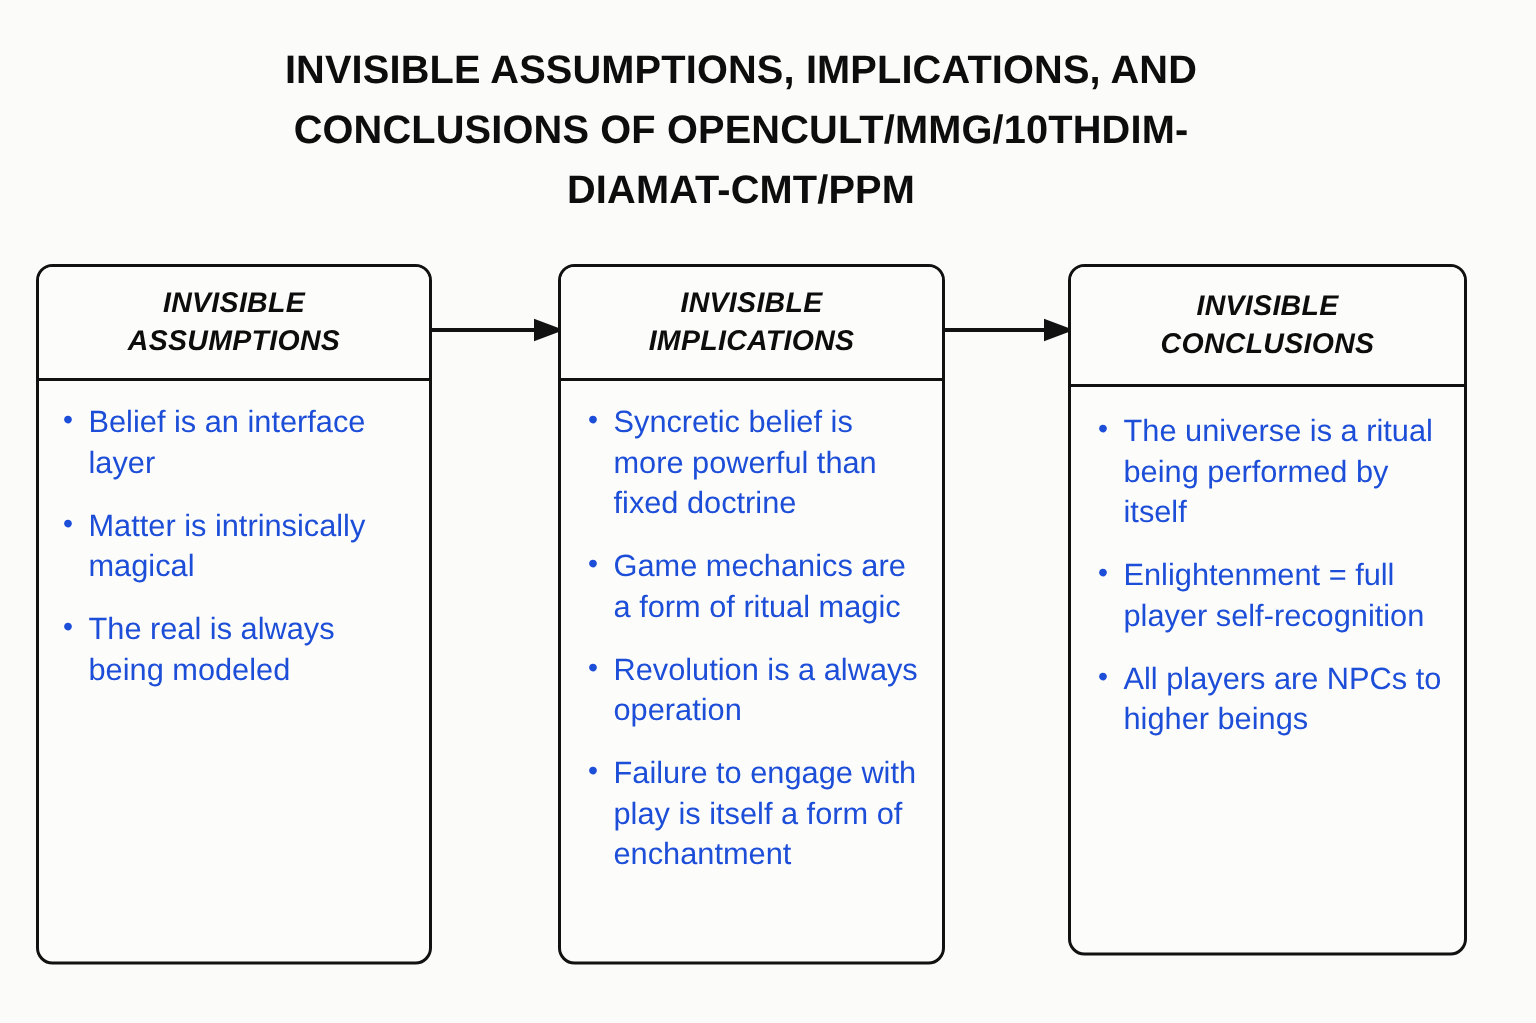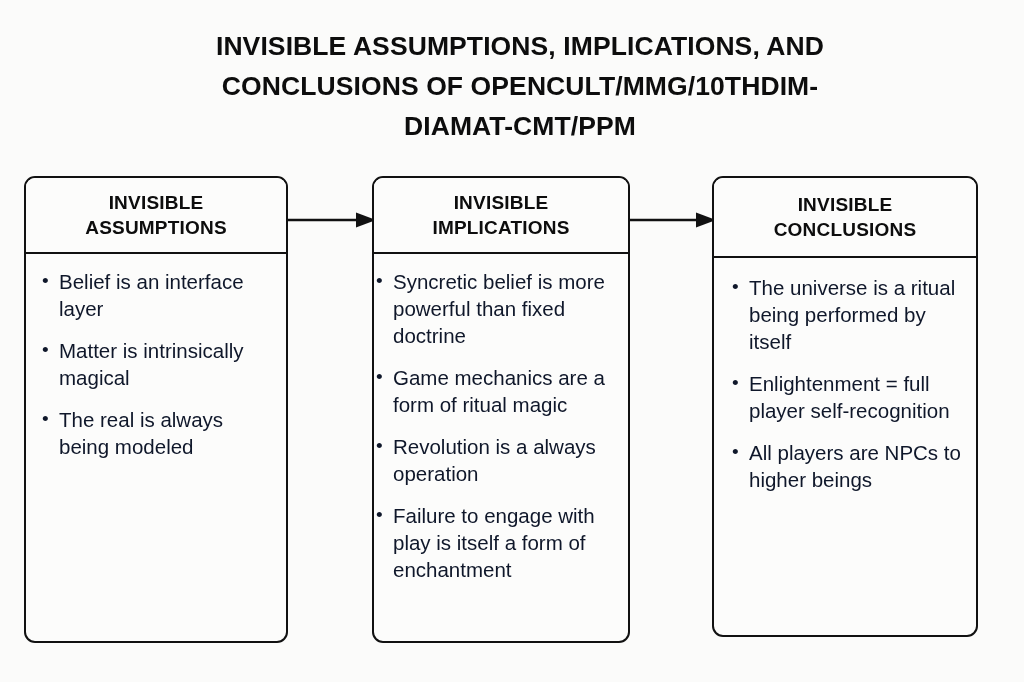--- a/index.html
+++ b/index.html
@@ -19,21 +19,21 @@
   #canvas {
     position: relative;
     width: 1024px;
     height: 682px;
     background: #fbfbfa;
   }
 
   
   #title {
     position: absolute;
-    left: 120px;
+    left: 94px;
     top: 26px;
     width: 800px;
     text-align: center;
     font-weight: bold;
     font-size: 26.5px;
     line-height: 40px;
     letter-spacing: 0.1px;
     color: #0d0d0d;
     text-transform: uppercase;
     font-stretch: condensed;
@@ -55,56 +55,56 @@
     border-bottom: 2.5px solid #111111;
     text-align: center;
     font-weight: bold;
     font-size: 19px;
     line-height: 25px;
     letter-spacing: 0.2px;
     color: #0d0d0d;
     padding: 12px 6px 12px 6px;
     background: #fcfcfb;
   }
-  .box-header .hline { display: block; }
+  .box-header .hline { display: block; font-style: italic; }
 
   .box-body {
     box-sizing: border-box;
     padding: 14px 12px 10px 14px;
   }
   ul.bullets {
     list-style: none;
     margin: 0;
     padding: 0;
   }
   ul.bullets > li {
     position: relative;
     padding-left: 19px;
     margin-bottom: 15px;
     font-size: 20.5px;
     line-height: 27px;
-    color: #0f172a;
+    color: #1d4ed8;
   }
   ul.bullets > li:last-child { margin-bottom: 0; }
   ul.bullets > li::before {
     content: "\2022";
     position: absolute;
     left: 2px;
     top: -1px;
     font-size: 19px;
     line-height: 27px;
   }
   .ital { }
 
   
   #box-assumptions { left: 24px;  top: 176px; width: 264px; height: 467px; }
   #box-implications{ left: 372px; top: 176px; width: 258px; height: 467px; }
   #box-conclusions { left: 712px; top: 176px; width: 266px; height: 461px; }
 
-  #box-implications .box-body { padding-left: 0; padding-right: 8px; }
+  #box-implications .box-body { padding-left: 16px; padding-right: 8px; }
   #box-conclusions .box-body  { padding-left: 16px; padding-right: 8px; padding-top: 16px; }
   #box-conclusions .box-header { padding-top: 14px; padding-bottom: 14px; }
 
   
   .arrow {
     position: absolute;
     top: 206px;
     height: 28px;
   }
   #arrow-1 { left: 286px; width: 90px; }

